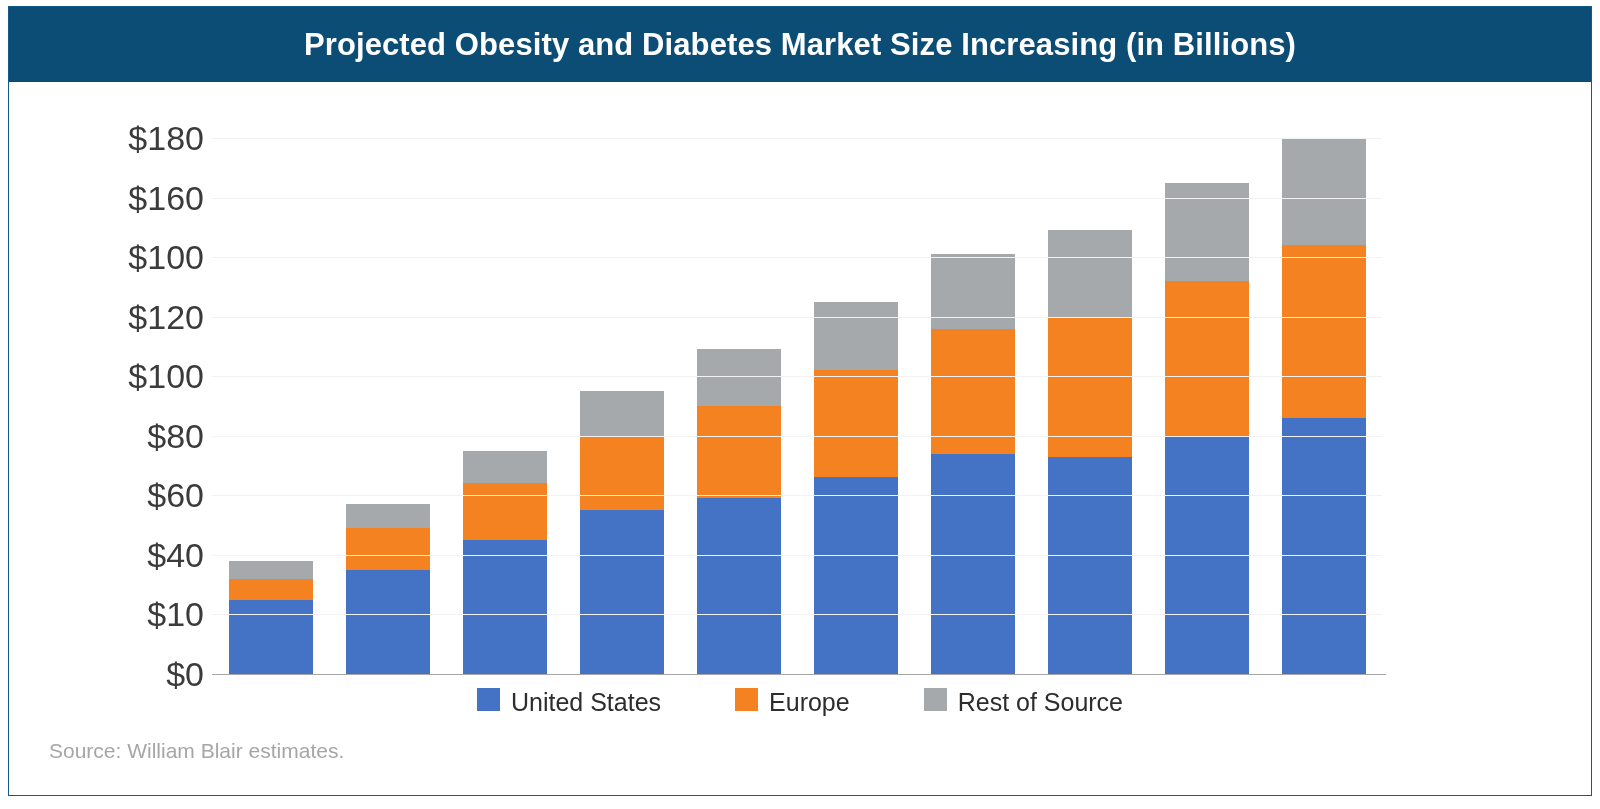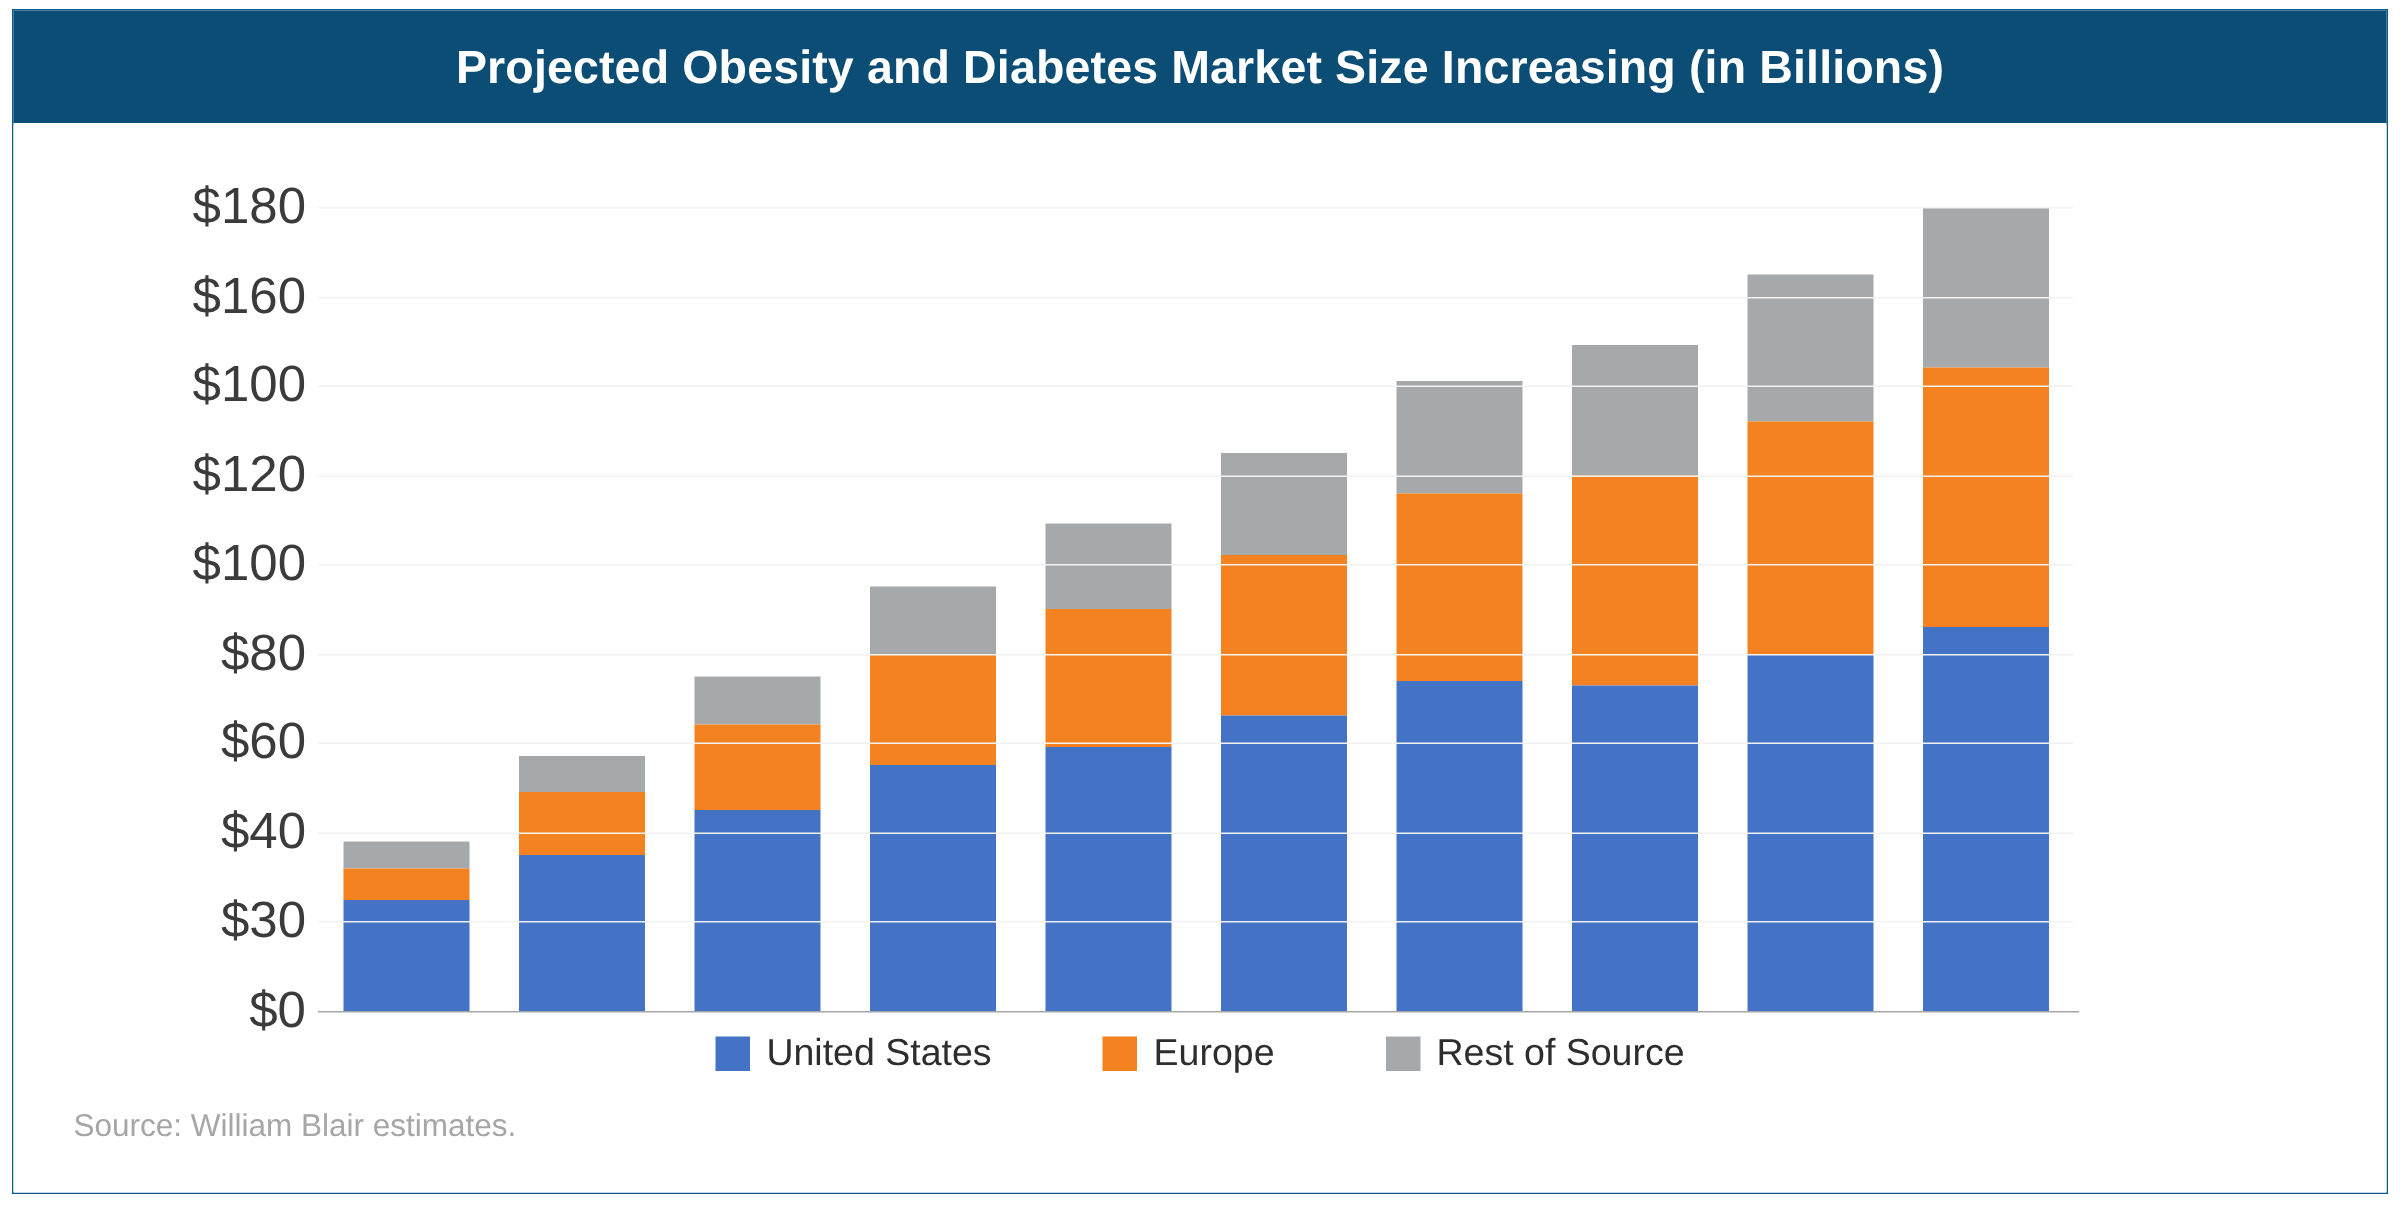--- a/index.html
+++ b/index.html
@@ -131,21 +131,21 @@
     left: 0;
     top: 605px;
     width: 100%;
     display: flex;
     align-items: center;
     justify-content: center;
     gap: 74px;
   }
   .legend-item {
     display: flex;
-    align-items: center;
+    align-items: flex-start;
     gap: 11px;
   }
   .legend-swatch {
     width: 23px;
     height: 23px;
     display: inline-block;
   }
   .legend-label {
     font-size: 25px;
     color: #2d2d2d;
@@ -176,21 +176,21 @@
 
     <div class="ytick-wrap">
         <div class="ytick-label" style="top: 0px;">$180</div>
         <div class="ytick-label" style="top: 59.5556px;">$160</div>
         <div class="ytick-label" style="top: 119.111px;">$100</div>
         <div class="ytick-label" style="top: 178.667px;">$120</div>
         <div class="ytick-label" style="top: 238.222px;">$100</div>
         <div class="ytick-label" style="top: 297.778px;">$80</div>
         <div class="ytick-label" style="top: 357.333px;">$60</div>
         <div class="ytick-label" style="top: 416.889px;">$40</div>
-        <div class="ytick-label" style="top: 476.444px;">$30</div>
+        <div class="ytick-label" style="top: 476.444px;">$10</div>
         <div class="ytick-label" style="top: 536px;">$0</div>
       </div>
 
     <div class="plot-area">
       <div class="bars">
           <div class="bar-col">
             <div class="seg seg-row" style="height: 17.8667px; background: rgb(165, 169, 172);"></div>
             <div class="seg seg-eu" style="height: 20.8444px; background: rgb(245, 130, 32);"></div>
             <div class="seg seg-us" style="height: 74.4444px; background: rgb(68, 114, 196);"></div>
           </div>

